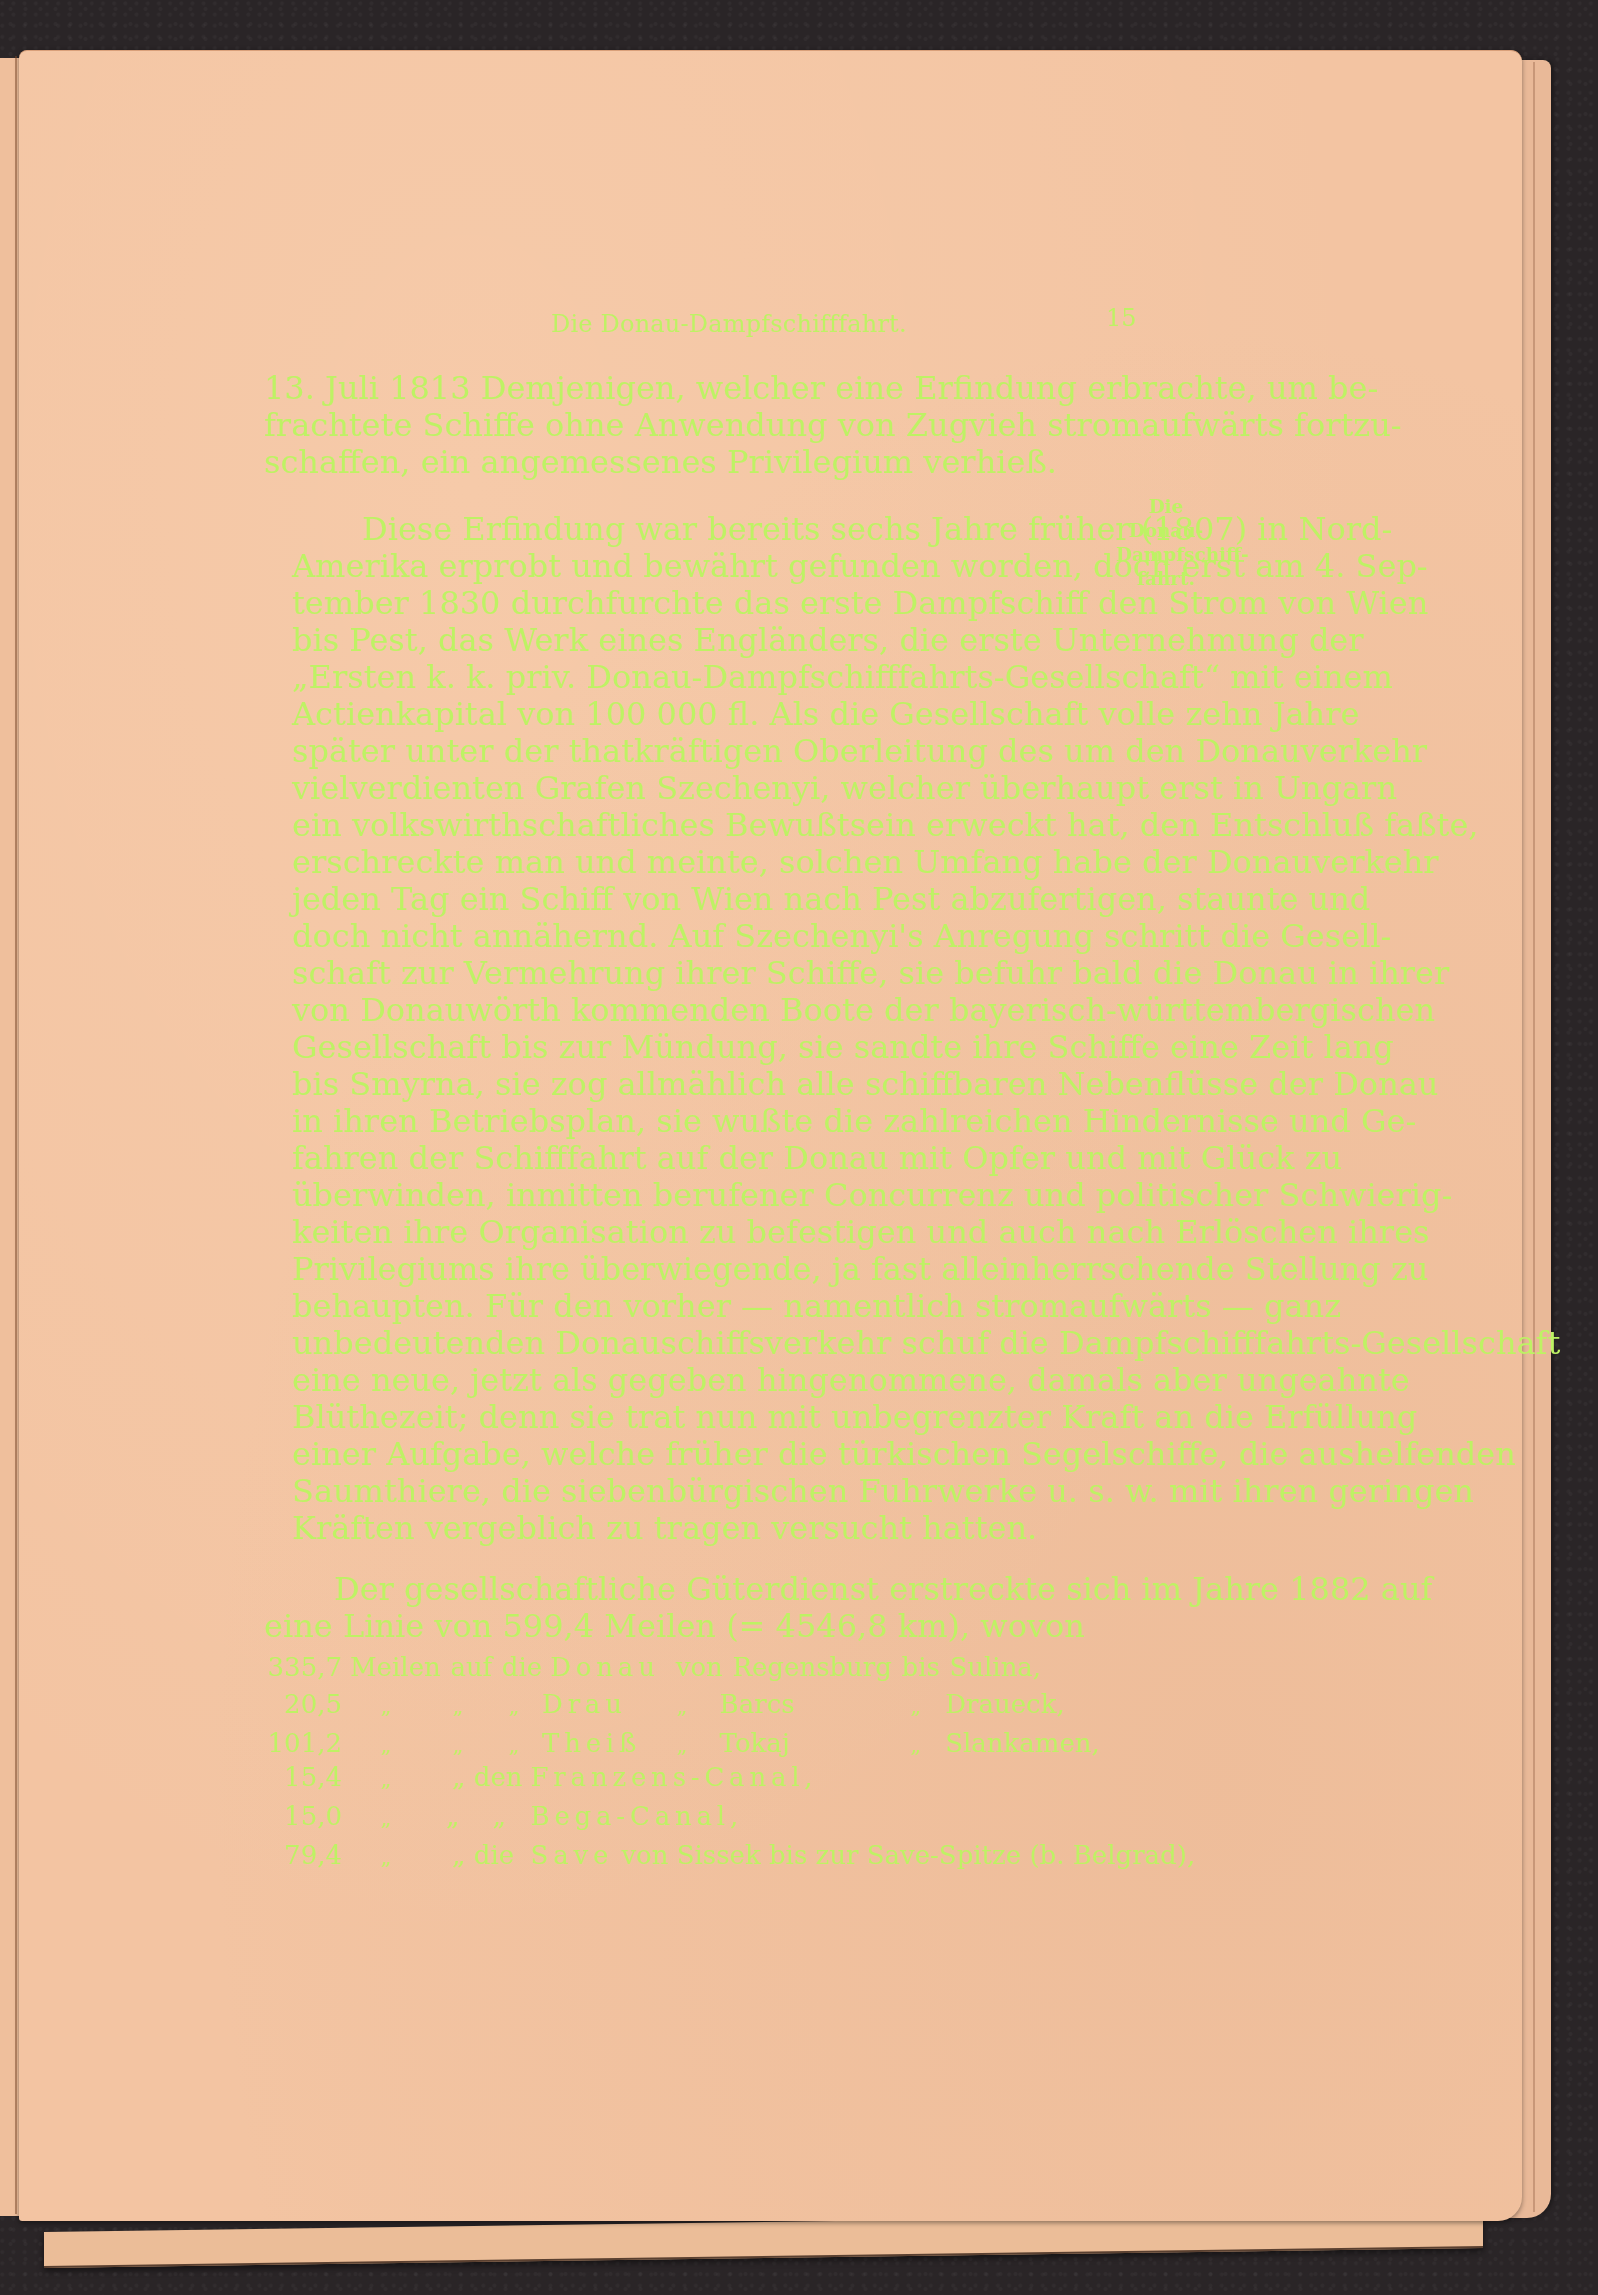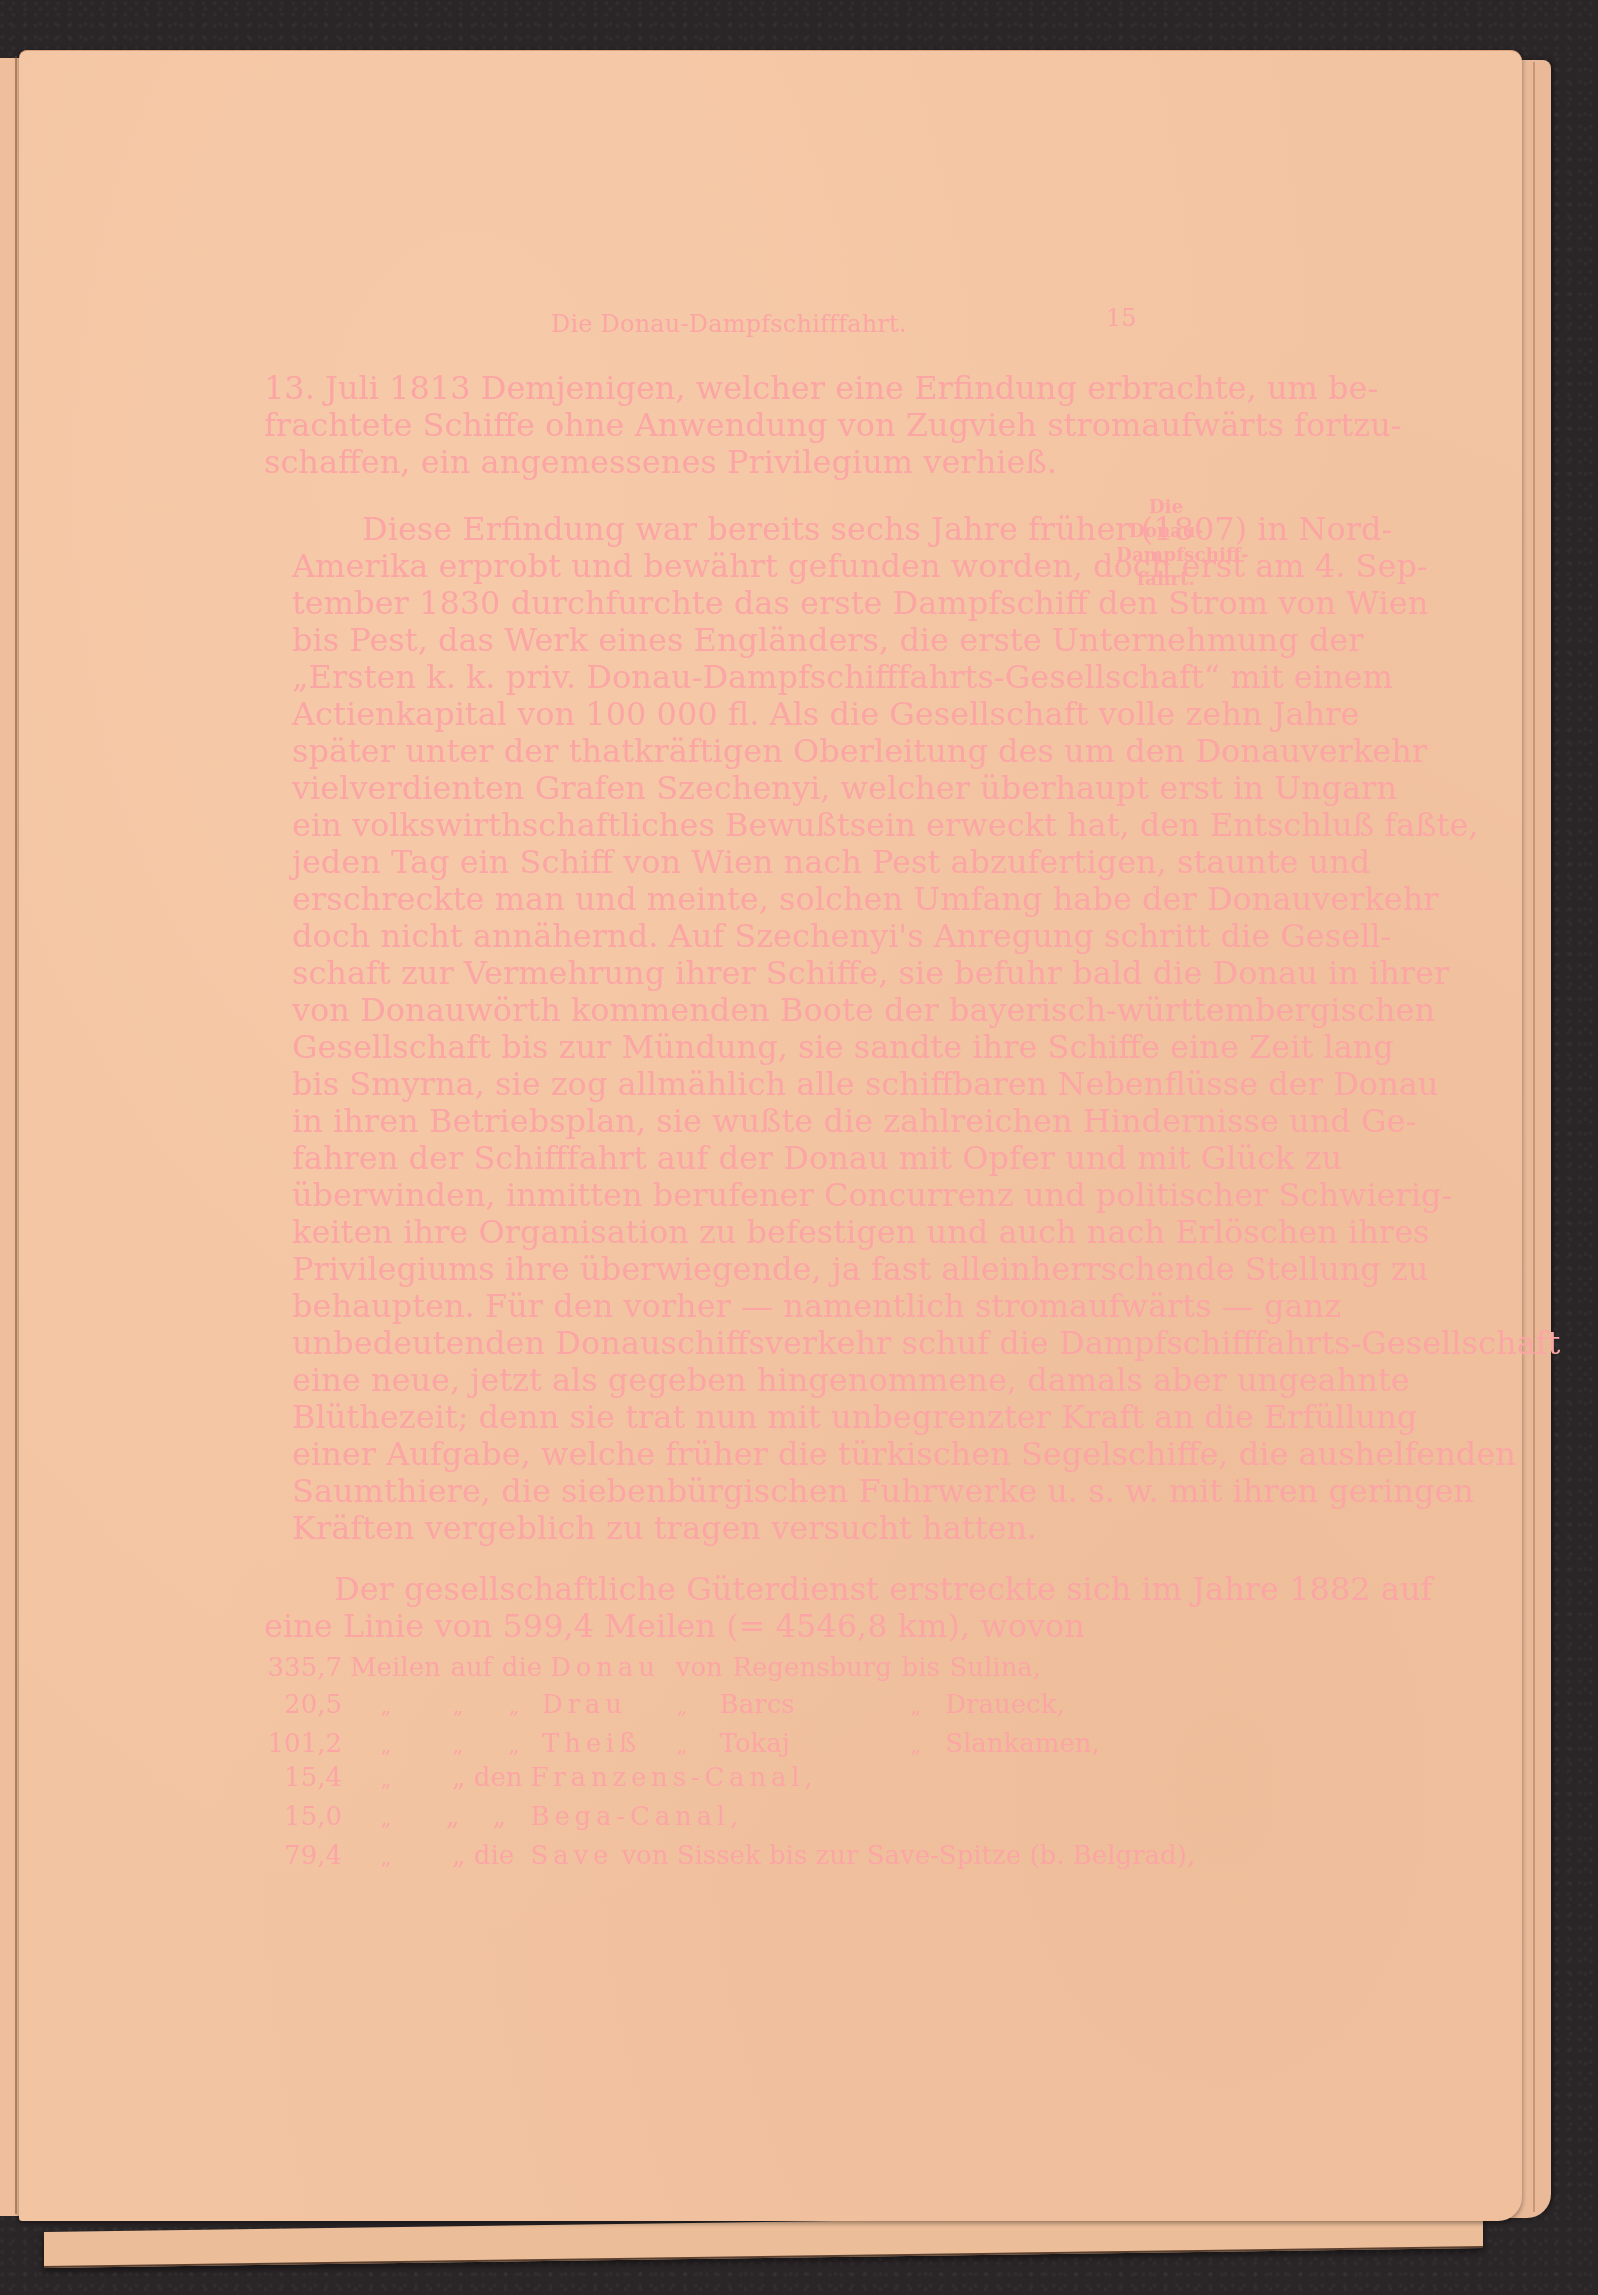--- a/index.html
+++ b/index.html
@@ -44,21 +44,21 @@
       radial-gradient(ellipse at 80% 80%, rgba(210,150,110,0.15), transparent 60%);
     border-radius: 8px 11.2px 24px 3.2px;
     border-top: 1.6px solid #d9a07a;
     box-shadow: 0 1.6px 4.8px rgba(0,0,0,0.4);
   }
   .gutter-line {
     position: absolute; left: 15px; top: 56px; width: 1.6px; height: 2158px;
     background: rgba(120,70,40,0.5);
   }
   .text {
-    color: #fca5a5;
+    color: #bef264;
     font-family: "DejaVu Serif", serif;
   }
   .running-head {
     position: absolute; left: 551px; top: 310px; font-size: 24px; letter-spacing: 0.2px;
   }
   .page-number {
     position: absolute; left: 1106px; top: 304px; font-size: 24px;
   }
   .body-block {
     position: absolute; left: 264px; width: 878px;
@@ -119,22 +119,22 @@
 <div class="text body-block p2">
   <span class="line indent">Diese Erfindung war bereits sechs Jahre früher (1807) in Nord-</span>
   <span class="line">Amerika erprobt und bewährt gefunden worden, doch erst am 4. Sep-</span>
   <span class="line">tember 1830 durchfurchte das erste Dampfschiff den Strom von Wien</span>
   <span class="line">bis Pest, das Werk eines Engländers, die erste Unternehmung der</span>
   <span class="line">„Ersten k. k. priv. Donau-Dampfschifffahrts-Gesellschaft“ mit einem</span>
   <span class="line">Actienkapital von 100 000 fl. Als die Gesellschaft volle zehn Jahre</span>
   <span class="line">später unter der thatkräftigen Oberleitung des um den Donauverkehr</span>
   <span class="line">vielverdienten Grafen Szechenyi, welcher überhaupt erst in Ungarn</span>
   <span class="line">ein volkswirthschaftliches Bewußtsein erweckt hat, den Entschluß faßte,</span>
+  <span class="line">erschreckte man und meinte, solchen Umfang habe der Donauverkehr</span>
   <span class="line">jeden Tag ein Schiff von Wien nach Pest abzufertigen, staunte und</span>
-  <span class="line">erschreckte man und meinte, solchen Umfang habe der Donauverkehr</span>
   <span class="line">doch nicht annähernd. Auf Szechenyi's Anregung schritt die Gesell-</span>
   <span class="line">schaft zur Vermehrung ihrer Schiffe, sie befuhr bald die Donau in ihrer</span>
   <span class="line">von Donauwörth kommenden Boote der bayerisch-württembergischen</span>
   <span class="line">Gesellschaft bis zur Mündung, sie sandte ihre Schiffe eine Zeit lang</span>
   <span class="line">bis Smyrna, sie zog allmählich alle schiffbaren Nebenflüsse der Donau</span>
   <span class="line">in ihren Betriebsplan, sie wußte die zahlreichen Hindernisse und Ge-</span>
   <span class="line">fahren der Schifffahrt auf der Donau mit Opfer und mit Glück zu</span>
   <span class="line">überwinden, inmitten berufener Concurrenz und politischer Schwierig-</span>
   <span class="line">keiten ihre Organisation zu befestigen und auch nach Erlöschen ihres</span>
   <span class="line">Privilegiums ihre überwiegende, ja fast alleinherrschende Stellung zu</span>

